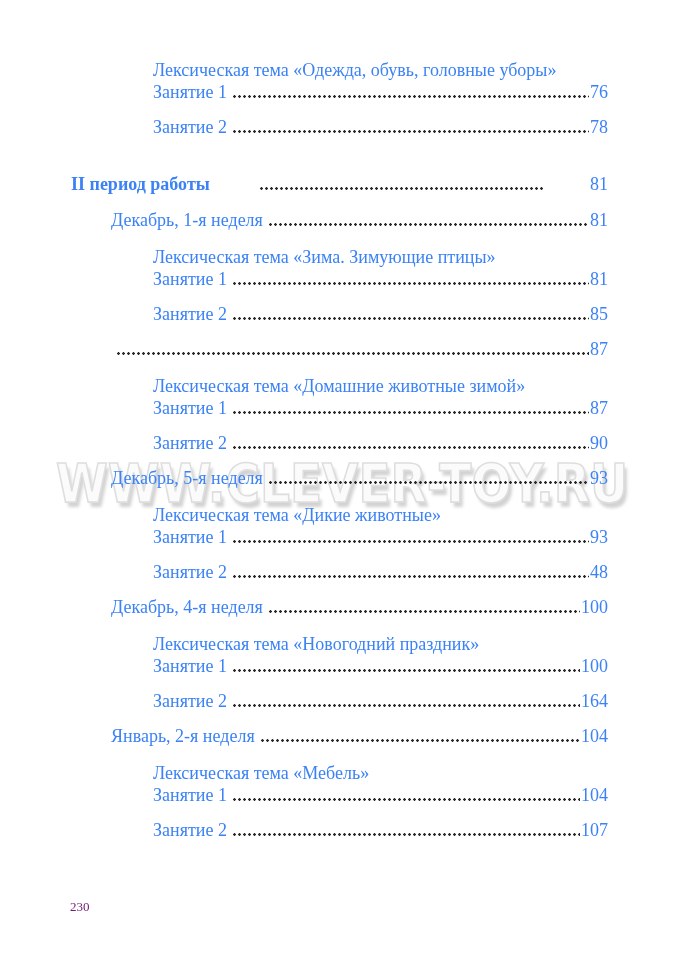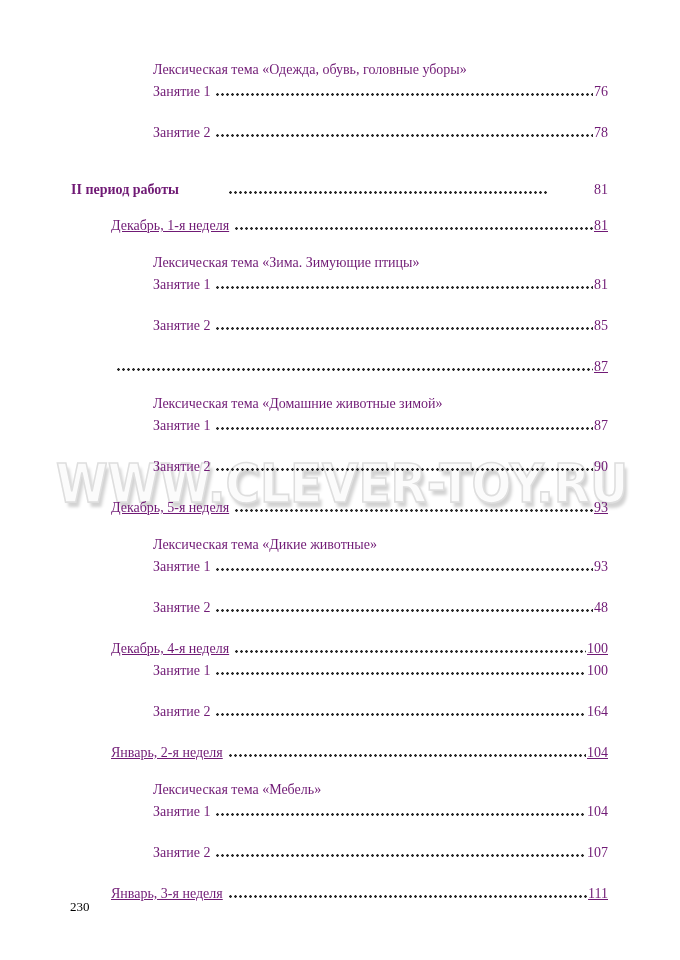--- a/index.html
+++ b/index.html
@@ -33,28 +33,28 @@
     transform-origin: left center;
     user-select: none;
   }
 
   
   .toc {
     position: absolute;
     left: 71px; top: 59px;
     width: 537px;
     z-index: 1;
-    font-size: 14px;
+    font-size: 18px;
     line-height: 22px;
-    color: #701a75;
+    color: #3b82f6;
   }
   .row { display: flex; align-items: baseline; }
-  .lvl1 { padding-left: 40px; text-decoration: underline; }
+  .lvl1 { padding-left: 40px; }
   .lvl2 { padding-left: 82px; }
-  .g13 { margin-top: 19px; }
+  .g13 { margin-top: 13px; }
   .g14 { margin-top: 14px; }
   .g15 { margin-top: 15px; }
   .g35 { margin-top: 35px; gap: 44px; }
   .b .lbl { font-weight: bold; }
   .lbl { white-space: nowrap; }
   .dots {
     flex: 1 1 auto;
     height: 3px;
     margin: 0 1px 0 5px;
     background-image: radial-gradient(circle, #2a2a2a 1.15px, rgba(0,0,0,0) 1.5px);
@@ -64,21 +64,21 @@
     min-width: 10px;
   }
   .pg { white-space: nowrap; text-align: right; }
 
   
   .folio {
     position: absolute;
     left: 70px; top: 899px;
     z-index: 1;
     font-size: 13px;
-    color: #000000;
+    color: #701a75;
   }
 </style>
 </head>
 <body>
 
 <div class="page">
 
   <div class="watermark">WWW.CLEVER-TOY.RU</div>
 
   <main class="toc">
@@ -161,20 +161,23 @@
       <span class="dots"></span>
       <span class="pg">48</span>
     </div>
 
     <div class="row lvl1 g13">
       <span class="lbl">Декабрь, 4-я неделя</span>
       <span class="dots"></span>
       <span class="pg">100</span>
     </div>
 
+    <div class="row lvl2 g15">
+      <span class="lbl">Лексическая тема «Новогодний праздник»</span>
+    </div>
     <div class="row lvl2">
       <span class="lbl">Занятие 1</span>
       <span class="dots"></span>
       <span class="pg">100</span>
     </div>
     <div class="row lvl2 g13">
       <span class="lbl">Занятие 2</span>
       <span class="dots"></span>
       <span class="pg">164</span>
     </div>
@@ -192,23 +195,18 @@
       <span class="lbl">Занятие 1</span>
       <span class="dots"></span>
       <span class="pg">104</span>
     </div>
     <div class="row lvl2 g13">
       <span class="lbl">Занятие 2</span>
       <span class="dots"></span>
       <span class="pg">107</span>
     </div>
 
-    <div class="row lvl1 g13">
-      <span class="lbl">Январь, 3-я неделя</span>
-      <span class="dots"></span>
-      <span class="pg">111</span>
-    </div>
 
   </main>
 
   <div class="folio">230</div>
 
 </div>
 
 </body></html>

